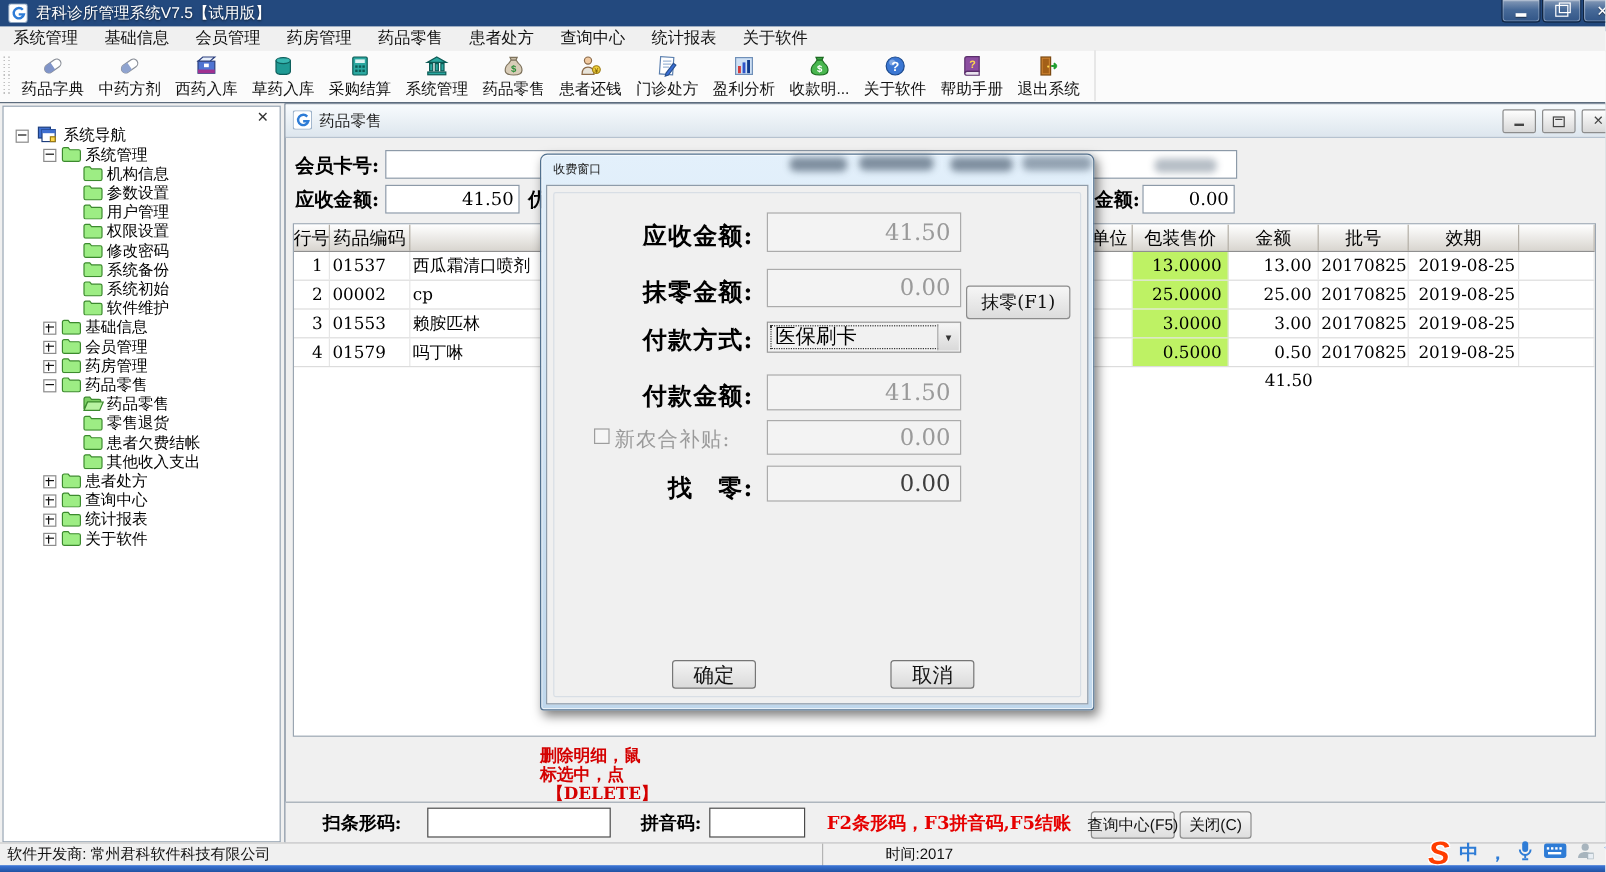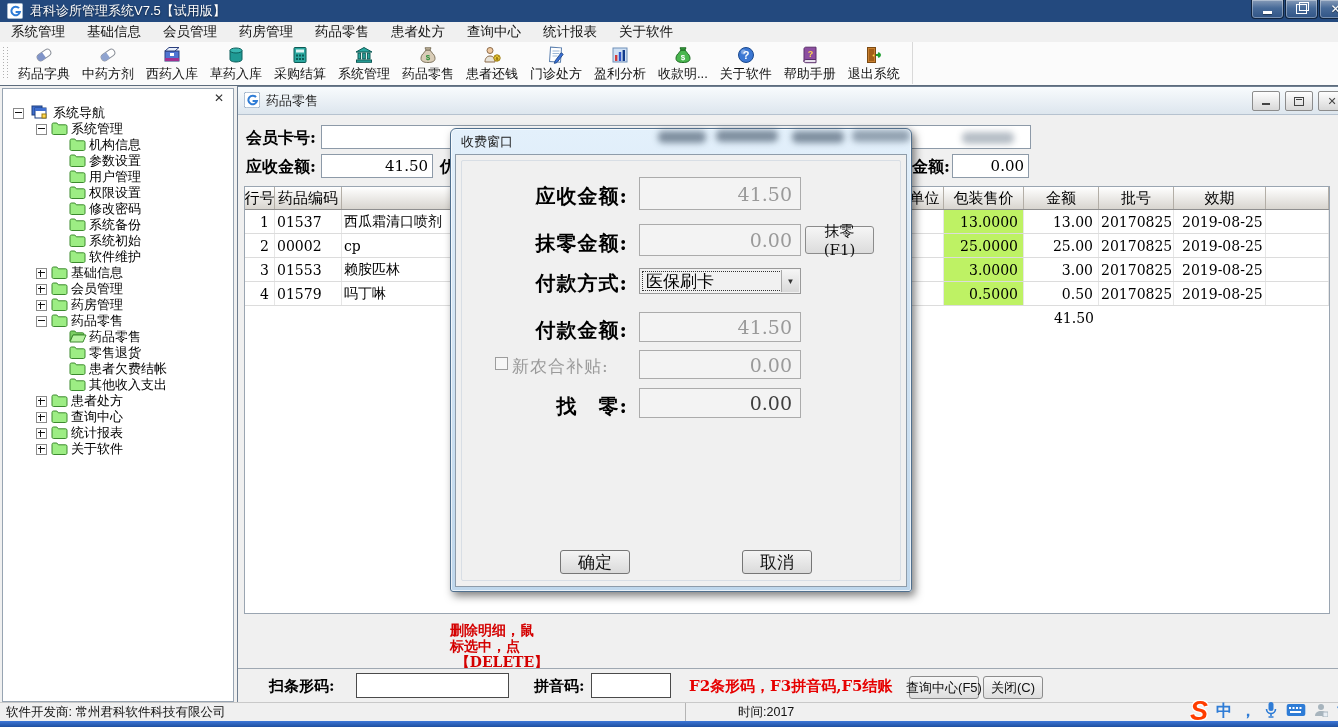--- a/index.html
+++ b/index.html
@@ -89,28 +89,28 @@
   .cb-input{position:absolute;top:4px;height:25px;background:#fff;border:1px solid #4a4a4a;box-sizing:border-box;}
   .cb-input input{width:100%;height:100%;border:none;outline:none;background:transparent;font-size:14px;padding:0 3px;box-sizing:border-box;}
   .cb-red{position:absolute;top:8px;font-size:15px;font-weight:bold;color:#e60000;font-family:"DejaVu Serif","Liberation Serif",serif;white-space:nowrap;}
   .cb-btn{position:absolute;top:7px;height:23px;border:1px solid #8c8c8c;border-radius:3px;background:linear-gradient(#f7f7f7,#dedede);font-size:13px;color:#111;display:flex;align-items:center;justify-content:center;white-space:nowrap;padding:0 5px;box-sizing:border-box;}
 
   
   .dialog{position:absolute;left:450px;top:128px;width:462px;height:464px;z-index:40;
     background:linear-gradient(#e3f0fb,#bfd7ec);border:1px solid #51708e;border-radius:6px 6px 3px 3px;
     box-shadow:3px 4px 9px rgba(0,0,0,.5), inset 0 0 0 1px rgba(255,255,255,.65);box-sizing:border-box;}
   .dlg-title{position:absolute;left:0;top:0;width:100%;height:25px;}
-  .dlg-title-text{position:absolute;left:10px;top:0;line-height:25px;font-size:13px;color:#1a1a1a;}
+  .dlg-title-text{position:absolute;left:10px;top:0;line-height:25px;font-size:10px;color:#1a1a1a;}
   .dlg-body{position:absolute;left:4px;right:4px;top:25px;bottom:4px;background:#f0f0f0;border:1px solid #8e9caa;box-sizing:border-box;}
   .dlg-frame{position:absolute;inset:5px;border:1px solid #d8dee5;border-radius:2px;pointer-events:none;}
   .dlg-label{position:absolute;right:278px;font-size:20px;font-weight:bold;color:#000;letter-spacing:1px;white-space:nowrap;font-family:"DejaVu Serif","Liberation Serif",serif;}
   .dlg-input{position:absolute;left:183px;width:162px;background:#f3f3f3;border:1px solid #ababab;box-sizing:border-box;display:flex;align-items:center;}
   .dlg-val{width:100%;text-align:right;padding-right:8px;font-size:19px;color:#9a9a9a;font-family:"DejaVu Serif","Liberation Serif",serif;}
   .dlg-val.dark{color:#3e3e3e;}
-  .dlg-btn-small{position:absolute;left:349px;width:69px;border:1px solid #8c8c8c;border-radius:3px;background:linear-gradient(#f6f6f6,#dcdcdc);font-size:15px;color:#111;display:flex;align-items:center;justify-content:center;font-family:"DejaVu Serif","Liberation Serif",serif;}
+  .dlg-btn-small{position:absolute;left:349px;width:87px;border:1px solid #8c8c8c;border-radius:3px;background:linear-gradient(#f6f6f6,#dcdcdc);font-size:15px;color:#111;display:flex;align-items:center;justify-content:center;font-family:"DejaVu Serif","Liberation Serif",serif;margin-top:12px;}
   .combo{position:absolute;left:183px;top:113px;width:162px;height:26px;background:#f1f1f1;border:1px solid #9a9a9a;box-sizing:border-box;outline:1px dotted #333;outline-offset:-4px;}
   .combo-text{position:absolute;left:6px;top:0;line-height:24px;font-size:17px;color:#000;font-family:"DejaVu Serif","Liberation Serif",serif;}
   .combo-btn{position:absolute;right:1px;top:1px;bottom:1px;width:17px;background:linear-gradient(#f5f5f5,#d9d9d9);border-left:1px solid #a8a8a8;display:flex;align-items:center;justify-content:center;font-size:8px;color:#333;}
   .chk{position:absolute;left:39px;width:13px;height:13px;background:#f6f6f6;border:1px solid #9d9d9d;box-sizing:border-box;}
   .dlg-label-gray{position:absolute;left:56px;font-size:17px;color:#9a9a9a;letter-spacing:1px;white-space:nowrap;font-family:"DejaVu Serif","Liberation Serif",serif;}
   .dlg-btn{position:absolute;width:70px;height:24px;border:1px solid #767676;border-radius:3px;background:linear-gradient(#f4f4f4,#dadada);font-size:17px;color:#111;display:flex;align-items:center;justify-content:center;font-family:"DejaVu Serif","Liberation Serif",serif;}
 
   .smudge{position:absolute;height:12px;border-radius:5px;background:#5d6e80;filter:blur(3px);opacity:.75;z-index:50;}
 
   

